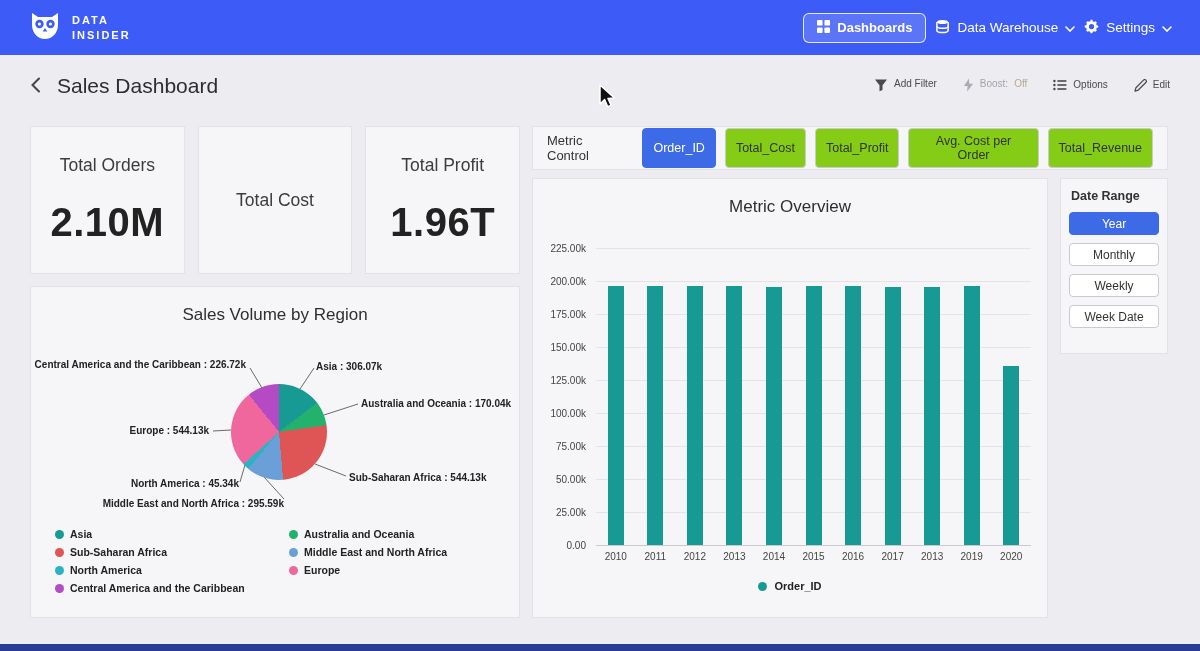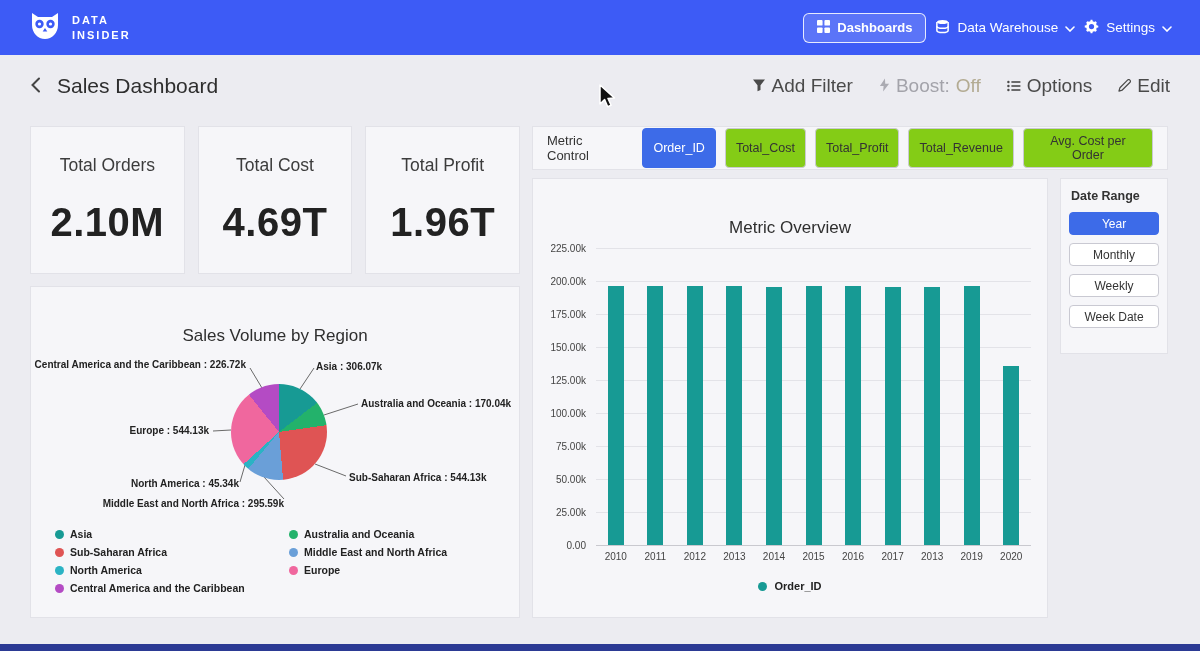--- a/index.html
+++ b/index.html
@@ -18,42 +18,42 @@
               font-size:13px; font-weight:bold; padding:6px 13px; cursor:pointer;
               font-family:"Liberation Sans", sans-serif; }
 
   
   .subheader { height:62px; display:flex; align-items:center; justify-content:space-between;
                padding:0 30px; }
   .sub-left { display:flex; align-items:center; gap:16px; }
   .back-btn { background:none; border:none; cursor:pointer; display:flex; align-items:center; }
   .page-title { font-size:21px; font-weight:500; color:#2e2e2e; }
   .header-actions { display:flex; align-items:center; gap:26px; }
-  .h-action { display:flex; align-items:flex-start; gap:6px; font-size:19px; color:#4a4a4a; cursor:pointer; }
+  .h-action { display:flex; align-items:flex-start; gap:6px; font-size:10px; color:#4a4a4a; cursor:pointer; }
   .h-action.dim { color:#a3a3aa; cursor:default; }
   .boost-value { color:#b3ab92; }
 
   
   .main { display:flex; gap:12px; padding:9px 30px 0 30px; }
   .left-col { width:490px; }
   .right-col { width:636px; }
 
   .card { background:#F6F6F9; border:1px solid #E2E2E8; }
 
   
   .kpi-row { display:flex; gap:13px; margin-bottom:12px; }
   .kpi-card { flex:1; height:148px; display:flex; flex-direction:column; align-items:center;
               justify-content:center; gap:24px; }
   .kpi-title { font-size:17.5px; font-weight:500; color:#3c3c3c; }
   .kpi-value { font-size:40px; font-weight:bold; color:#222; letter-spacing:.5px; }
 
   
   .pie-card { width:490px; height:332px; position:relative; }
   .card-title { position:absolute; top:18px; left:0; width:100%; text-align:center;
-                font-size:17px; font-weight:500; color:#2f2f2f;margin-top:21px; }
+                font-size:17px; font-weight:500; color:#2f2f2f; }
   .pie { position:absolute; left:200px; top:97px; width:96px; height:96px; border-radius:50%; }
   .pie-lines { position:absolute; left:0; top:0; pointer-events:none; }
   .pie-label { position:absolute; font-size:10px; font-weight:bold; color:#222; white-space:nowrap; }
   .pie-legend-col { position:absolute; display:flex; flex-direction:column; gap:6px; }
   .legend-item { display:flex; align-items:center; gap:6px; font-size:10.5px; font-weight:bold; color:#222; }
   .legend-dot { width:9px; height:9px; border-radius:50%; flex:0 0 auto; }
 
   
   .metric-bar { height:44px; display:flex; align-items:center; gap:9px; padding:0 14px; margin-bottom:8px; }
   .metric-label { font-size:13px; font-weight:500; color:#333; margin-right:6px; }
@@ -208,21 +208,20 @@
 
 <div class="main">
   <div class="left-col">
     <div class="kpi-row" id="kpi-row">
         <div class="card kpi-card">
           <div class="kpi-title">Total Orders</div>
                  <div class="kpi-value">2.10M</div>
         </div>
         <div class="card kpi-card">
           <div class="kpi-title">Total Cost</div>
-                 <div class="kpi-value">4.69T</div>
         </div>
         <div class="card kpi-card">
           <div class="kpi-title">Total Profit</div>
                  <div class="kpi-value">1.96T</div>
         </div>
       </div>
 
     <div class="card pie-card" id="pie-card">
       <div class="card-title">Sales Volume by Region</div>
       <svg class="pie-lines" id="pie-lines" width="490" height="332">
@@ -281,22 +280,22 @@
     </div>
   </div>
 
   <div class="right-col">
     <div class="card metric-bar">
       <span class="metric-label">Metric Control</span>
       <span id="metric-buttons" style="display:flex; gap:9px;">
           <button class="mc-btn selected">Order_ID</button>
           <button class="mc-btn">Total_Cost</button>
           <button class="mc-btn">Total_Profit</button>
+          <button class="mc-btn">Avg. Cost per Order</button>
           <button class="mc-btn">Total_Revenue</button>
-          <button class="mc-btn">Avg. Cost per Order</button>
         </span>
     </div>
 
     <div class="right-bottom">
       <div class="card bar-card" id="bar-card">
         <div class="card-title">Metric Overview</div>
         <div id="bar-grid">
             <div class="gridline base" style="top: 366px;"></div>
             <div class="y-label" style="top: 361px;">0.00</div>
             <div class="gridline" style="top: 333px;"></div>

